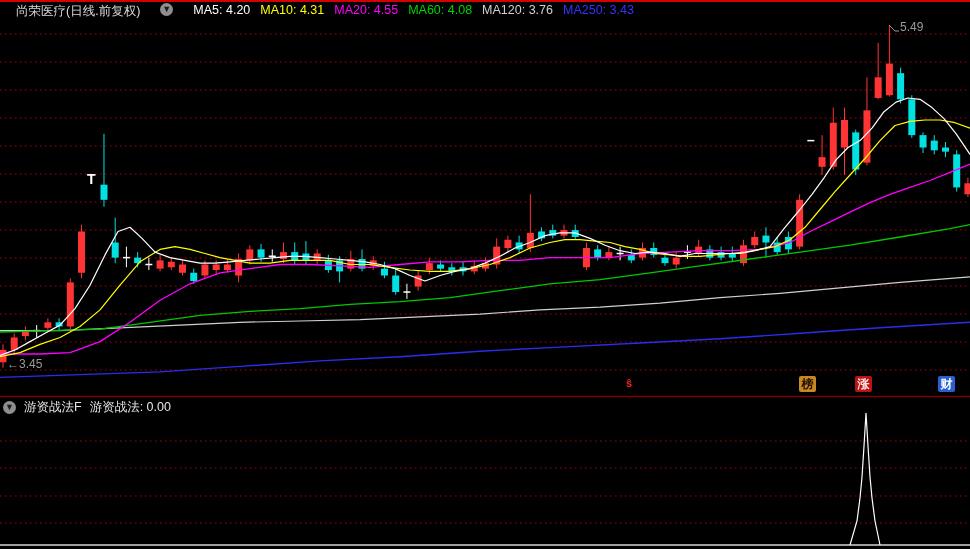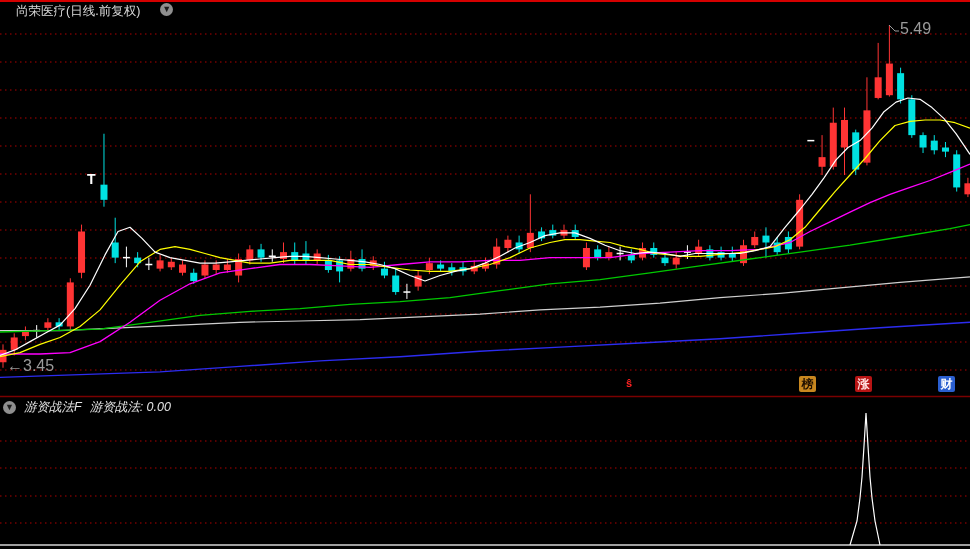--- a/index.html
+++ b/index.html
@@ -8,28 +8,28 @@
   #top-border{position:absolute;left:0;top:0;width:970px;height:2px;background:#d40000;}
   #chart-svg{position:absolute;left:0;top:0;width:970px;height:549px;display:block;}
   .topbar{position:absolute;left:0;top:3px;width:970px;height:18px;display:flex;
           align-items:flex-start;gap:20px;padding-left:16px;box-sizing:border-box;}
   .title{font-size:12.5px;color:#dcdcdc;white-space:nowrap;}
   .circle-icon{display:inline-block;width:13px;height:13px;border-radius:50%;
                background:#8f8f8f;color:#1c1c1c;font-size:9px;line-height:12px;
                text-align:center;flex:0 0 auto;cursor:pointer;}
   .ma-labels{display:flex;gap:10px;}
   .ma-label{font-size:12.5px;white-space:nowrap;}
-  .lbl{position:absolute;font-size:16px;color:#9a9a9a;white-space:nowrap;}
+  .lbl{position:absolute;font-size:12px;color:#9a9a9a;white-space:nowrap;}
   .marker-t{position:absolute;font-size:14px;font-weight:bold;color:#fff;}
   .marker-s{position:absolute;font-size:11px;font-weight:bold;color:#ff2222;}
   .badge{position:absolute;width:17px;height:16px;font-size:12px;font-weight:bold;
          text-align:center;line-height:16px;border-radius:2px;cursor:pointer;}
   .subbar{position:absolute;left:0;top:399px;width:970px;height:16px;display:flex;
           align-items:center;gap:8px;padding-left:3px;box-sizing:border-box;}
-  .sub-name,.sub-value{font-size:12.5px;color:#e6e6e6;white-space:nowrap;font-style:italic;}
+  .sub-name,.sub-value{font-size:12.5px;color:#e6e6e6;white-space:nowrap;}
 </style>
 </head>
 <body>
 
 <div id="app">
   <svg id="chart-svg" viewBox="0 0 970 549">
       <line x1="0" y1="34" x2="970" y2="34" stroke="#ae0000" stroke-width="1" stroke-dasharray="1.5 3.5"></line>
       <line x1="0" y1="62" x2="970" y2="62" stroke="#ae0000" stroke-width="1" stroke-dasharray="1.5 3.5"></line>
       <line x1="0" y1="90" x2="970" y2="90" stroke="#ae0000" stroke-width="1" stroke-dasharray="1.5 3.5"></line>
       <line x1="0" y1="118" x2="970" y2="118" stroke="#ae0000" stroke-width="1" stroke-dasharray="1.5 3.5"></line>
@@ -227,20 +227,28 @@
       <polyline points="0,355.4 15,349.9 30,341.6 45,333.3 60,325.1 75,308.6 90,285.2 105,254.9 118,231.5 130,227.3 142,238.4 155,252.1 170,257.6 185,260.4 200,263.1 215,263.1 230,261.8 245,260.4 260,259.0 275,257.6 290,256.3 305,256.3 320,257.6 335,259.0 350,260.4 365,261.8 380,264.5 395,268.6 410,275.5 425,281.0 440,275.5 455,271.4 470,268.6 485,263.1 500,256.3 515,248.0 530,242.5 545,235.6 560,232.9 575,232.9 590,238.4 605,245.2 620,250.7 635,253.5 650,252.1 665,253.5 680,256.3 695,253.5 710,253.5 725,253.5 740,253.5 755,250.7 770,246.6 785,227.3 800,209.5 812,194.3 824,177.8 836,159.9 848,147.5 860,140.6 872,128.2 884,111.7 896,102.1 908,98.0 920,99.3 932,107.6 944,118.6 956,133.7 970,154.4" fill="none" stroke="#ffffff" stroke-width="1.2" stroke-linejoin="round"></polyline>
       <polyline points="889,25 895,31 899,31" fill="none" stroke="#9a9a9a" stroke-width="1"></polyline>
       <line x1="0" y1="545" x2="970" y2="545" stroke="#d4d4d4" stroke-width="1.5"></line>
       <polyline points="850,545 857,521 860,498 862,477 864,446 866,413 868,446 870,477 872,498 875,521 880,545" fill="none" stroke="#ffffff" stroke-width="1.2"></polyline>
     </svg>
   <div id="top-border"></div>
 
   <div class="topbar">
     <span class="title">尚荣医疗(日线.前复权)</span>
     <span class="circle-icon">▼</span>
+    <span class="ma-labels" id="ma-labels">
+        <span class="ma-label" style="color: rgb(255, 255, 255);">MA5: 4.20</span>
+        <span class="ma-label" style="color: rgb(255, 255, 0);">MA10: 4.31</span>
+        <span class="ma-label" style="color: rgb(255, 0, 255);">MA20: 4.55</span>
+        <span class="ma-label" style="color: rgb(0, 210, 0);">MA60: 4.08</span>
+        <span class="ma-label" style="color: rgb(208, 208, 208);">MA120: 3.76</span>
+        <span class="ma-label" style="color: rgb(51, 51, 255);">MA250: 3.43</span>
+      </span>
   </div>
 
   <div class="lbl" id="high-label" style="left: 900px; top: 20px;">5.49</div>
   <div class="lbl" id="low-label" style="left: 7px; top: 357px;">←3.45</div>
 
   <div id="overlay">
       <div class="marker-t" style="left: 87px; top: 171px; color: rgb(255, 255, 255);">T</div>
       <div class="marker-s" style="left: 626px; top: 377px; color: rgb(255, 34, 34);">ŝ</div>
       <div class="badge" style="left: 799px; top: 376px; background: rgb(200, 135, 31); color: rgb(32, 16, 0);">榜</div>
       <div class="badge" style="left: 855px; top: 376px; background: rgb(184, 20, 20); color: rgb(255, 222, 222);">涨</div>

